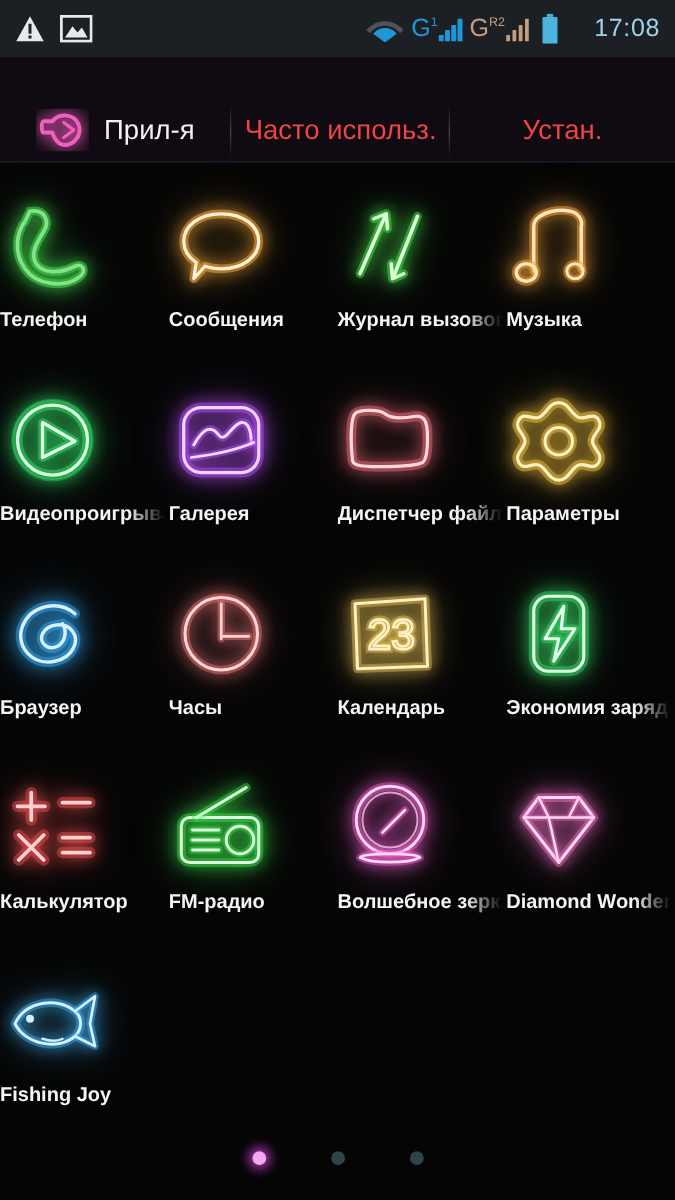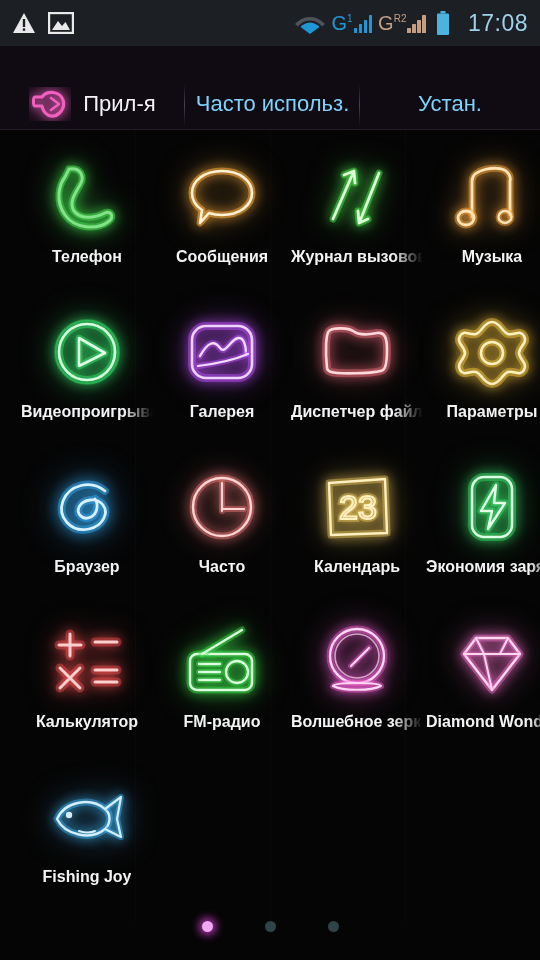--- a/index.html
+++ b/index.html
@@ -21,22 +21,22 @@
     position:absolute; top:0; left:0;
     width:540px; height:46px;
     background:#1c2024;
     display:flex; align-items:center;
     padding:0 12px;
   }
   #status-left { display:flex; align-items:center; gap:12px; }
   #status-right { margin-left:auto; display:flex; align-items:center; gap:6px; }
   .sb-icon { display:block; }
   #clock {
-    color:#9fd2ea; font-size:23px; letter-spacing:0.5px;
-    margin-left:12px; font-family:"Liberation Sans", sans-serif;
+    color:#9fd2ea; font-size:20px; letter-spacing:0.5px;
+    margin-left:22px; font-family:"Liberation Sans", sans-serif;
   }
   .sig-group { display:flex; align-items:flex-end; gap:1px; }
   .sig-letter { font-size:20px; line-height:20px; font-weight:400; }
   .sig-sup { font-size:10px; line-height:10px; position:relative; top:-9px; margin-left:-1px; }
   .bars { display:flex; align-items:flex-end; gap:1.5px; height:18px; }
   .bars i { display:block; width:3.5px; border-radius:0.5px; }
 
   
   #tab-bar {
     position:absolute; top:46px; left:0;
@@ -55,39 +55,38 @@
   .tab.t1 { width:185px; }
   .tab.t2 { width:175px; }
   .tab.t3 { width:180px; }
   .tab-sep {
     position:absolute; right:0; top:22px;
     width:1px; height:42px;
     background:linear-gradient(to bottom, rgba(90,80,100,0), rgba(120,108,132,.55), rgba(90,80,100,0));
   }
   .tab-label { font-size:22px; }
   .tab.active .tab-label { color:#f2f2f5; }
-  .tab .tab-label { color:#7dd3fc; }
+  .tab .tab-label { color:#ef4444; }
   #apps-arrow-icon { width:42px; height:34px; display:block; }
 
   
   #app-grid {
     position:absolute; top:131px; left:0;
     width:540px; height:790px;
     display:grid;
     grid-template-columns:repeat(4, 135px);
     grid-template-rows:repeat(5, 155px);
     align-content:start;
   }
   .app-cell {
     position:relative;
     display:flex; flex-direction:column;
-    align-items:center; justify-content:flex-start;
+    align-items:flex-start; justify-content:flex-start;
     padding-top:24px;
     overflow:visible;
-    margin-left:39px;
   }
   .app-icon {
     width:84px; height:84px;
     display:flex; align-items:center; justify-content:center;
   }
   .app-icon svg { overflow:visible; display:block; }
   .app-label {
     margin-top:8px;
     font-size:16px; font-weight:bold;
     color:#f4f4f6;
@@ -320,21 +319,21 @@
 
     <div class="app-cell">
       <div class="app-icon">
         <svg viewBox="0 0 84 84" width="84" height="84" style="filter:drop-shadow(0 0 6px #f07a7a) drop-shadow(0 0 14px rgba(240,122,122,.45))">
           <circle cx="42" cy="42" r="29" fill="none" stroke="#f07a7a" stroke-width="7" opacity=".45"></circle>
           <circle cx="42" cy="42" r="29" fill="none" stroke="#ffd4d4" stroke-width="2.4"></circle>
           <path d="M42 18 L42 46 M42 44 L64 44" fill="none" stroke="#f07a7a" stroke-width="6" opacity=".45" stroke-linecap="round"></path>
           <path d="M42 18 L42 46 M42 44 L64 44" fill="none" stroke="#ffd4d4" stroke-width="2.2" stroke-linecap="round"></path>
         </svg>
       </div>
-      <div class="app-label">Часто</div>
+      <div class="app-label">Часы</div>
     </div>
 
     <div class="app-cell">
       <div class="app-icon">
         <svg viewBox="0 0 84 84" width="84" height="84" style="filter:drop-shadow(0 0 6px #e8c45a) drop-shadow(0 0 14px rgba(232,196,90,.45))">
           <path d="M14 18 L70 14 L72 68 L16 70 Z" fill="none" stroke="#e8c45a" stroke-width="7" opacity=".45" stroke-linejoin="round"></path>
           <path d="M14 18 L70 14 L72 68 L16 70 Z" fill="none" stroke="#fff0c0" stroke-width="2.4" stroke-linejoin="round"></path>
           <text x="43" y="54" text-anchor="middle" font-family="'Liberation Sans',sans-serif" font-size="34" fill="none" stroke="#e8c45a" stroke-width="6" opacity=".45">23</text>
           <text x="43" y="54" text-anchor="middle" font-family="'Liberation Sans',sans-serif" font-size="34" fill="none" stroke="#fff0c0" stroke-width="2.2">23</text>
         </svg>

